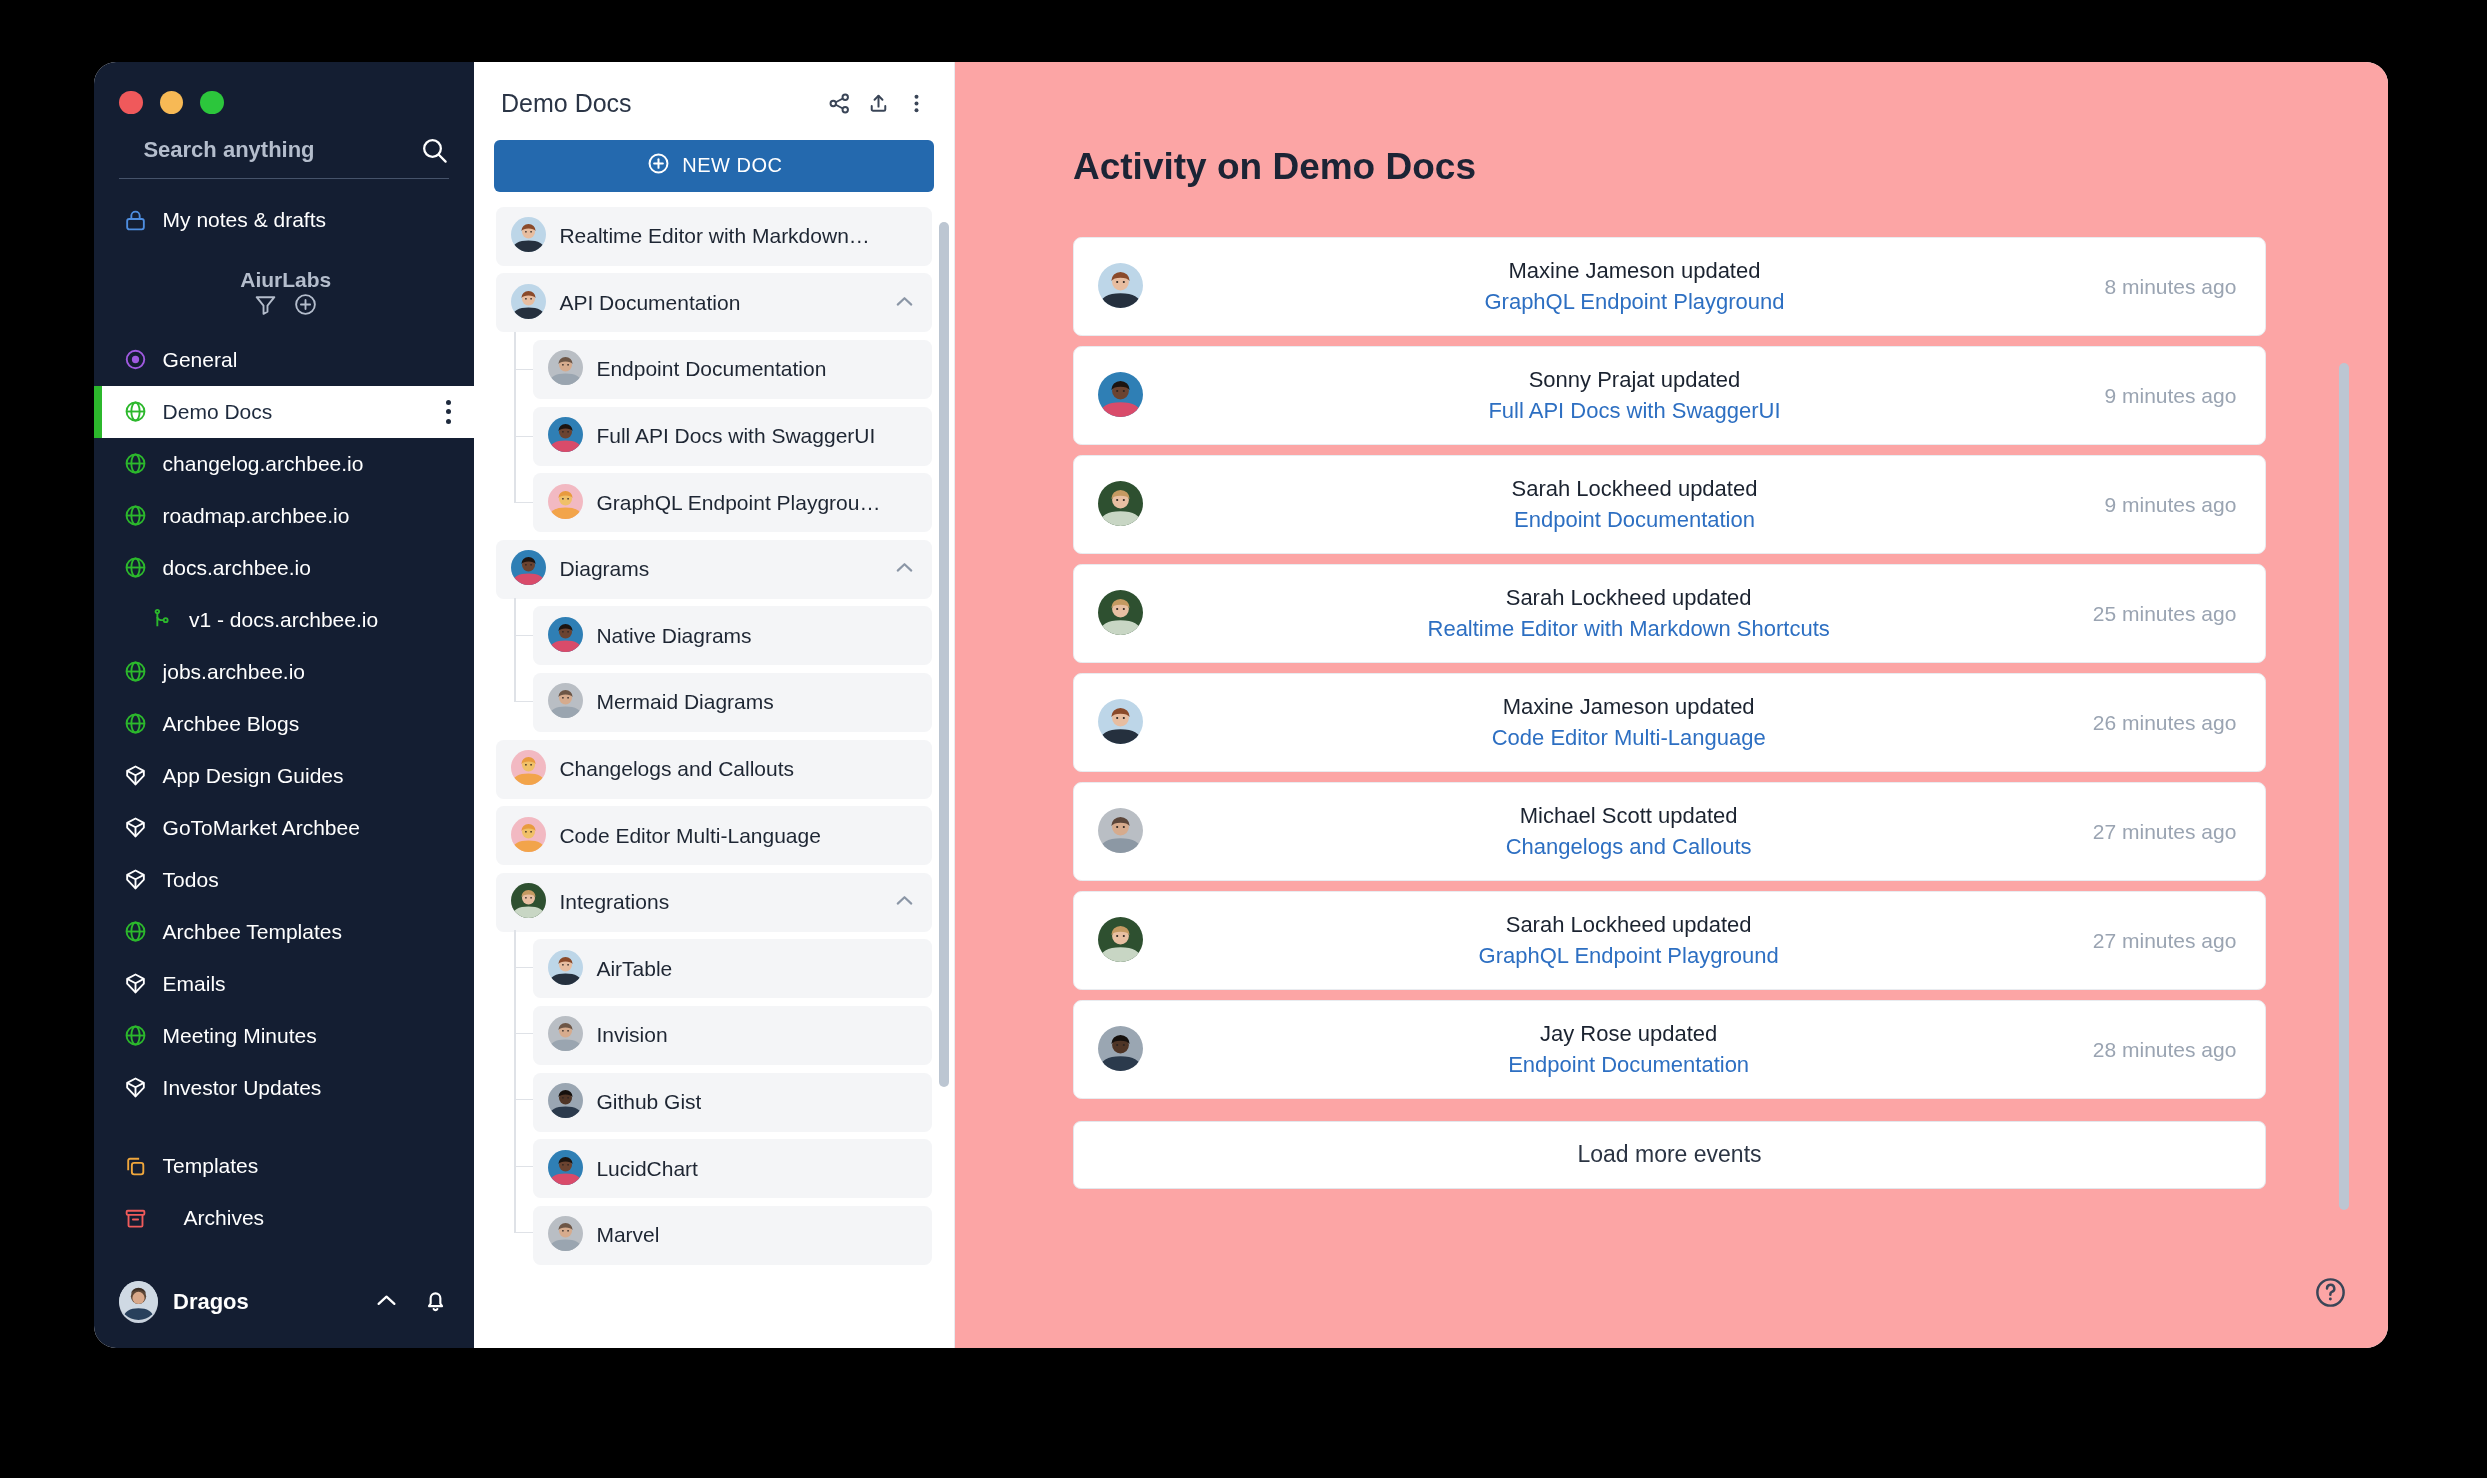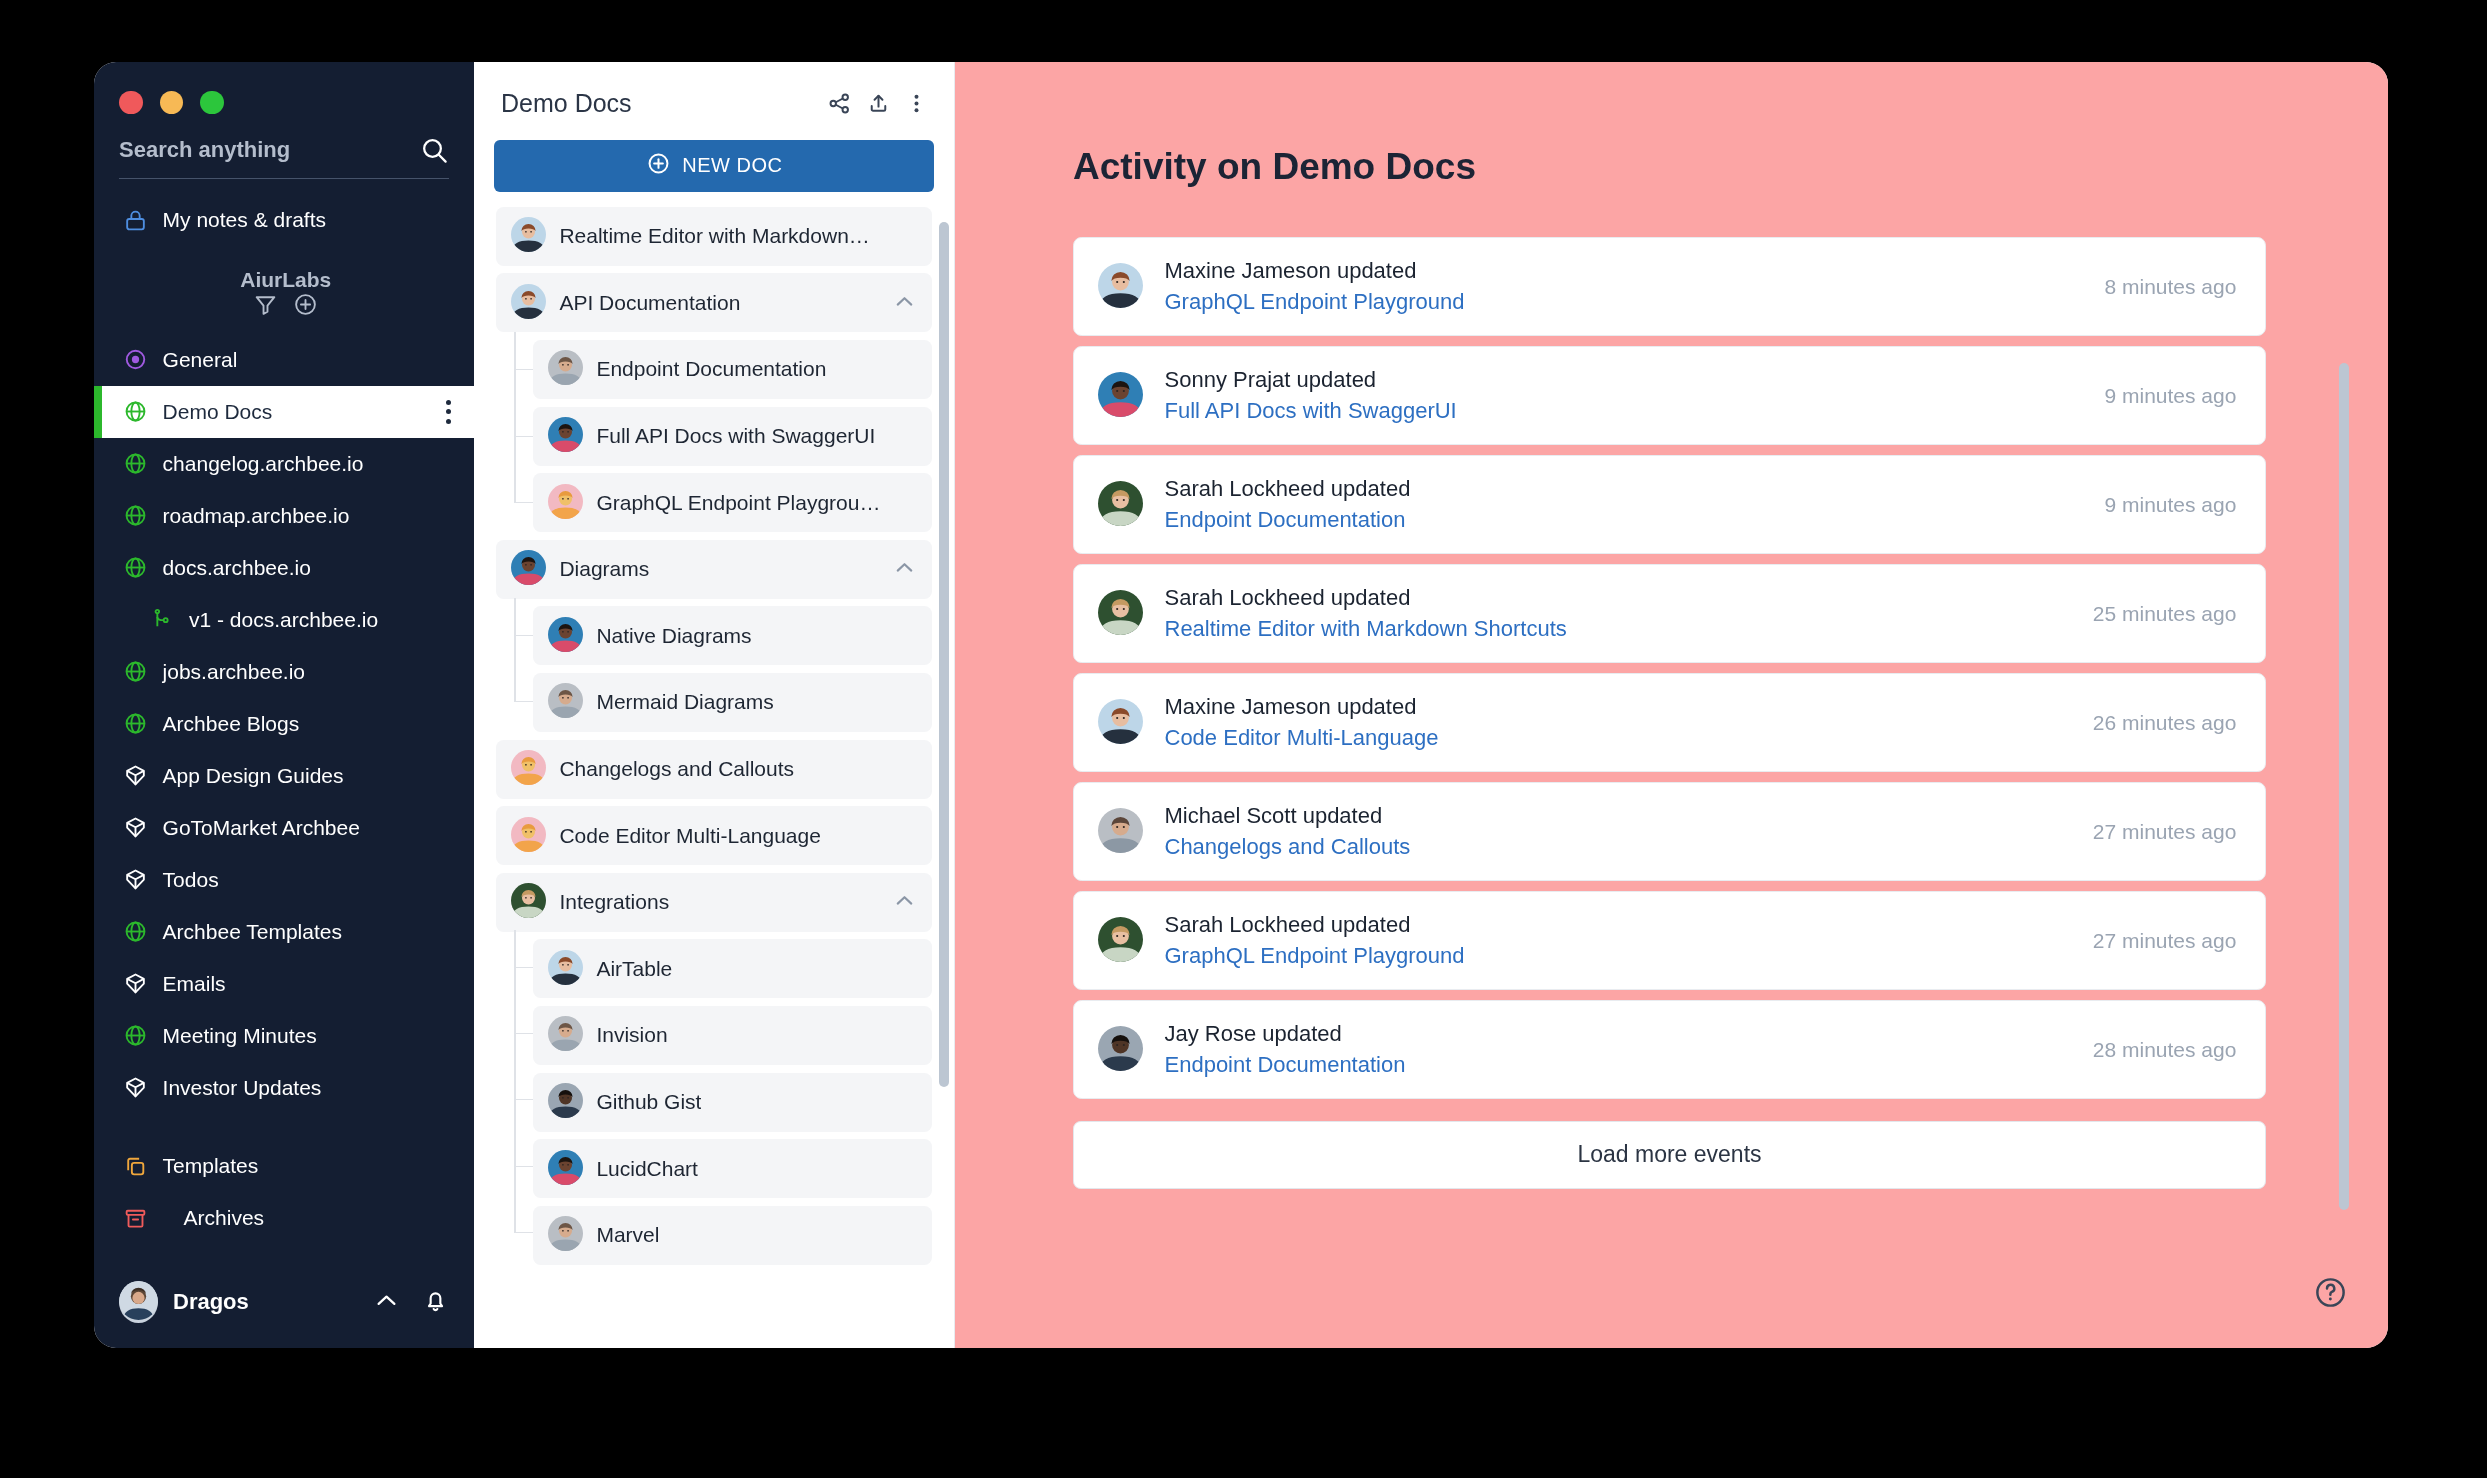--- a/index.html
+++ b/index.html
@@ -26,21 +26,21 @@
     width:380px; flex:0 0 380px; background:#141e32;
     display:flex; flex-direction:column; position:relative;
     padding-top:0;
   }
   .traffic { display:flex; gap:17px; padding:28.6px 0 0 25px; }
   .dot { width:23.5px; height:23.5px; border-radius:50%; }
   .dot.r{background:#f0595b;} .dot.y{background:#f7b955;} .dot.g{background:#2cc63c;}
   .search-wrap {
     margin:22px 25px 0 25px; padding-bottom:13.4px;
     border-bottom:1.7px solid #46536a;
-    display:flex; align-items:center; justify-content:space-between;
+    display:flex; align-items:center; justify-content:flex-end;
   }
   .search-input {
     background:transparent; border:0; outline:none; color:#b4bdcc;
     font-size:22px; font-weight:bold; font-family:"Liberation Sans",sans-serif;
     width:277px;
   }
   .search-input::placeholder{ color:#b4bdcc; opacity:1; }
   .sb-icon { flex:0 0 auto; display:flex; align-items:center; }
 
   .sb-scroll { flex:1 1 auto; overflow:hidden; padding-top:15px; }
@@ -114,21 +114,21 @@
 
   
   .main{ flex:1 1 auto; background:#fca5a5; position:relative; overflow:hidden;}
   .main-title{
     font-size:37px; font-weight:bold; color:#1c2435; margin:84px 0 0 118px;
   }
   .act-list{ margin:49px 0 0 118px; width:1193px; position:relative;}
   .act-row{
     border:1.7px solid #e9ecf0; border-radius:8.4px; background:#fff;
     height:99px; margin-bottom:10px; display:flex; align-items:center;
-    padding:0 28.6px 0 23.5px; cursor:pointer;
+    padding:0 28.6px 0 23.5px; cursor:pointer;text-align:center;
   }
   .act-av{ flex:0 0 auto; margin-right:22px; }
   .act-txt{ flex:1 1 auto; display:flex; flex-direction:column; gap:5.9px; }
   .act-who{ font-size:22px; color:#1b2330; }
   .act-doc{ font-size:22px; color:#2d6fc2; }
   .act-time{ font-size:21px; color:#9aa4b2; flex:0 0 auto; }
   .load-more{
     width:1193px; margin:11.8px 0 0 118px; height:68px; border:1.7px solid #e3e7ec;
     border-radius:7.6px; background:#fff; display:flex; align-items:center;
     justify-content:center; font-size:23px; color:#2b3443; cursor:pointer;

